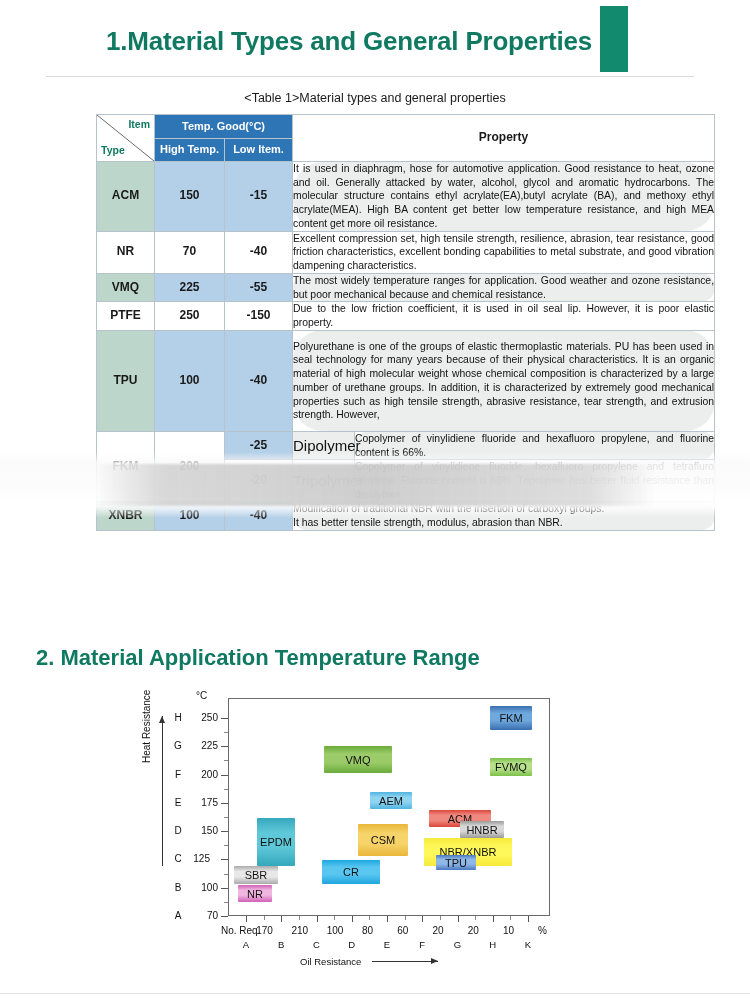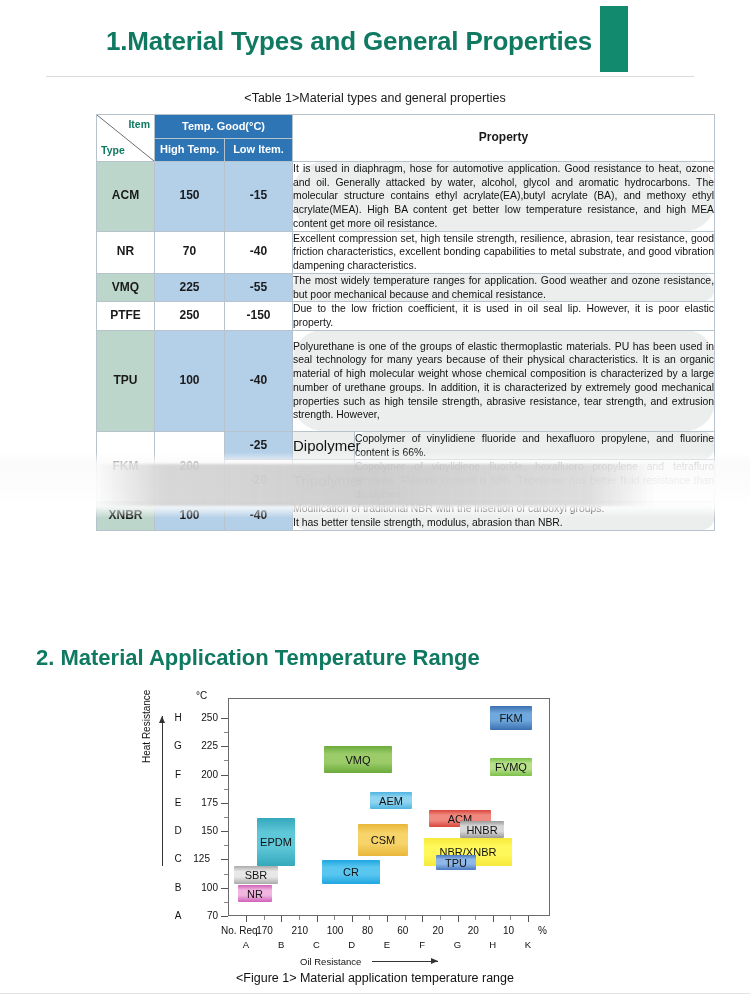--- a/index.html
+++ b/index.html
@@ -273,15 +273,14 @@
       <div class="blk" style="left: 257px; top: 130px; width: 38px; height: 48px; color: rgb(17, 17, 17); background: linear-gradient(rgb(53, 168, 188) 0%, rgb(95, 200, 216) 30%, rgb(95, 200, 216) 60%, rgb(53, 168, 188) 100%);">EPDM</div>
       <div class="blk" style="left: 358px; top: 136px; width: 50px; height: 32px; color: rgb(17, 17, 17); background: linear-gradient(rgb(232, 183, 58) 0%, rgb(247, 212, 106) 30%, rgb(247, 212, 106) 60%, rgb(232, 183, 58) 100%);">CSM</div>
       <div class="blk" style="left: 424px; top: 150px; width: 88px; height: 28px; color: rgb(17, 17, 17); background: linear-gradient(rgb(245, 233, 58) 0%, rgb(255, 248, 90) 30%, rgb(255, 248, 90) 60%, rgb(245, 233, 58) 100%);">NBR/XNBR</div>
       <div class="blk" style="left: 322px; top: 172px; width: 58px; height: 24px; color: rgb(17, 17, 17); background: linear-gradient(rgb(30, 166, 224) 0%, rgb(89, 198, 240) 30%, rgb(89, 198, 240) 60%, rgb(30, 166, 224) 100%);">CR</div>
       <div class="blk" style="left: 436px; top: 167px; width: 40px; height: 15px; color: rgb(17, 17, 17); background: linear-gradient(rgb(74, 120, 192) 0%, rgb(143, 184, 232) 30%, rgb(143, 184, 232) 60%, rgb(74, 120, 192) 100%);">TPU</div>
       <div class="blk" style="left: 234px; top: 178px; width: 44px; height: 18px; color: rgb(17, 17, 17); background: linear-gradient(rgb(170, 170, 170) 0%, rgb(232, 232, 232) 30%, rgb(232, 232, 232) 60%, rgb(170, 170, 170) 100%);">SBR</div>
       <div class="blk" style="left: 238px; top: 197px; width: 34px; height: 17px; color: rgb(17, 17, 17); background: linear-gradient(rgb(208, 96, 184) 0%, rgb(240, 182, 224) 30%, rgb(240, 182, 224) 60%, rgb(208, 96, 184) 100%);">NR</div>
     </div>
   <div id="oil-label">Oil Resistance</div>
   <div id="oil-arrow"></div>
-  <div id="fig-caption">&lt;Figure 1&gt; Material application temperature range</div>
 </div>
 <div id="bottom-rule"></div>
 
 </body></html>

